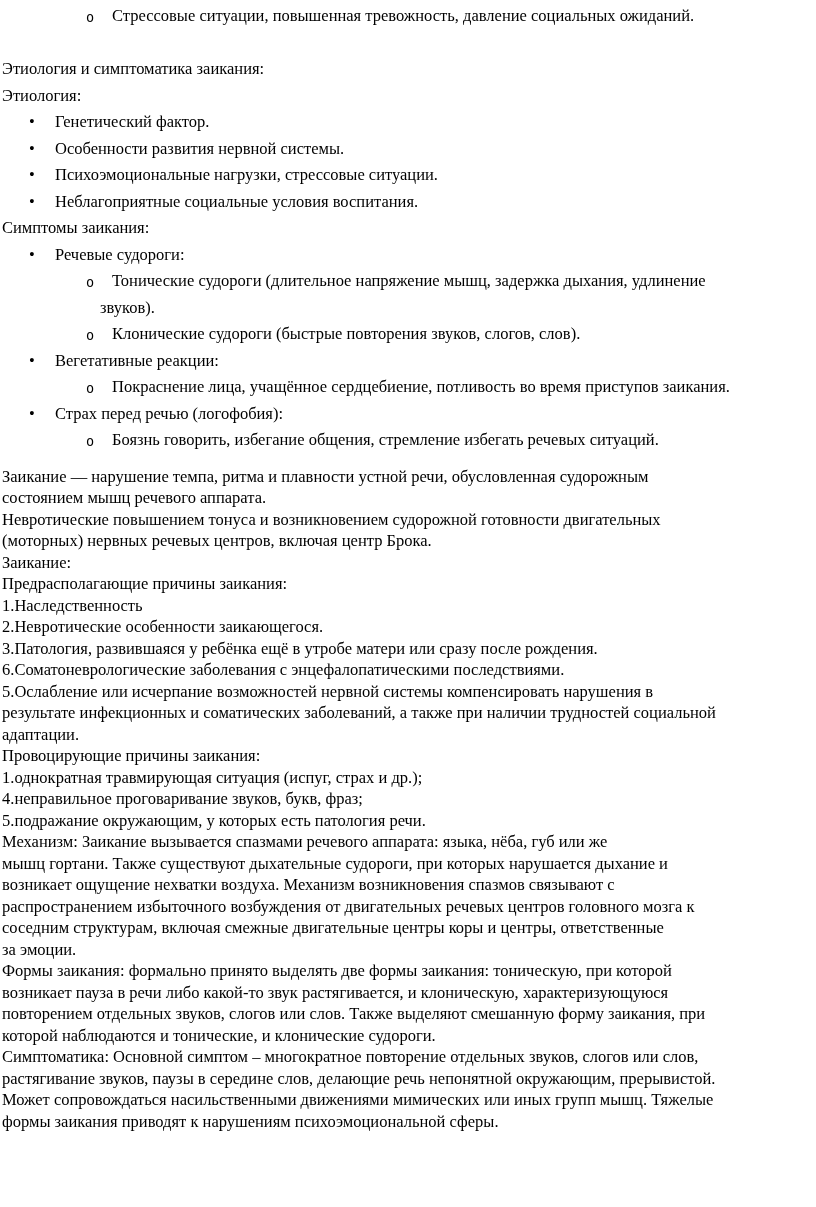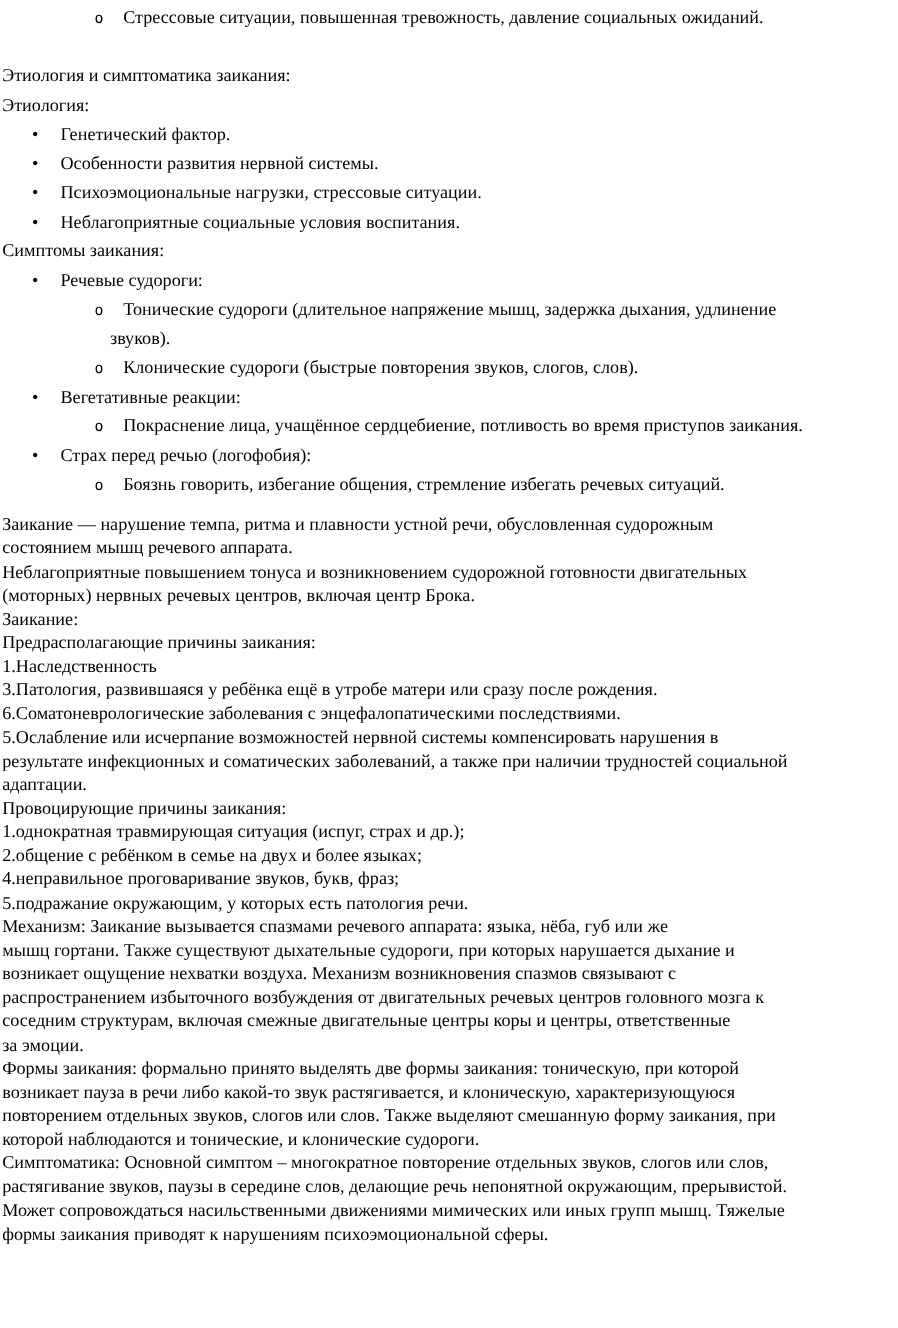--- a/index.html
+++ b/index.html
@@ -47,33 +47,33 @@
     <div class="blk top li2"><span class="mk">o</span><span>Тонические судороги (длительное напряжение мышц, задержка дыхания, удлинение
 звуков).</span></div>
     <div class="blk top li2"><span class="mk">o</span><span>Клонические судороги (быстрые повторения звуков, слогов, слов).</span></div>
     <div class="blk top li1 b"><span class="mk">•</span><span class="b">Вегетативные реакции:</span></div>
     <div class="blk top li2"><span class="mk">o</span><span>Покраснение лица, учащённое сердцебиение, потливость во время приступов заикания.</span></div>
     <div class="blk top li1 b"><span class="mk">•</span><span class="b">Страх перед речью (логофобия):</span></div>
     <div class="blk top li2"><span class="mk">o</span><span>Боязнь говорить, избегание общения, стремление избегать речевых ситуаций.</span></div>
     <div class="gap-small"></div>
     <div class="blk bot"><span class="b">Заикание</span><span> — нарушение темпа, ритма и плавности устной речи, обусловленная судорожным
 состоянием мышц речевого аппарата.</span></div>
-    <div class="blk bot"><span class="b">Неблагоприятные</span><span> повышением тонуса и возникновением судорожной готовности двигательных
+    <div class="blk bot"><span class="b">Невротические</span><span> повышением тонуса и возникновением судорожной готовности двигательных
 (моторных) нервных речевых центров, включая центр Брока.</span></div>
     <div class="blk bot"><span>Заикание:</span></div>
     <div class="blk bot b"><span class="b">Предрасполагающие причины заикания:</span></div>
     <div class="blk bot"><span>1.Наследственность</span></div>
+    <div class="blk bot"><span>2.Невротические особенности заикающегося.</span></div>
     <div class="blk bot"><span>3.Патология, развившаяся у ребёнка ещё в утробе матери или сразу после рождения.</span></div>
     <div class="blk bot"><span>6.Соматоневрологические заболевания с энцефалопатическими последствиями.</span></div>
     <div class="blk bot"><span>5.Ослабление или исчерпание возможностей нервной системы компенсировать нарушения в
 результате инфекционных и соматических заболеваний, а также при наличии трудностей социальной
 адаптации.</span></div>
     <div class="blk bot b"><span class="b">Провоцирующие причины заикания:</span></div>
     <div class="blk bot"><span>1.однократная травмирующая ситуация (испуг, страх и др.);</span></div>
-    <div class="blk bot"><span>2.общение с ребёнком в семье на двух и более языках;</span></div>
     <div class="blk bot"><span>4.неправильное проговаривание звуков, букв, фраз;</span></div>
     <div class="blk bot"><span>5.подражание окружающим, у которых есть патология речи.</span></div>
     <div class="blk bot"><span class="b">Механизм</span><span>: Заикание вызывается спазмами речевого аппарата: языка, нёба, губ или же
 мышц гортани. Также существуют дыхательные судороги, при которых нарушается дыхание и
 возникает ощущение нехватки воздуха. Механизм возникновения спазмов связывают с
 распространением избыточного возбуждения от двигательных речевых центров головного мозга к
 соседним структурам, включая смежные двигательные центры коры и центры, ответственные
 за эмоции.</span></div>
     <div class="blk bot"><span class="b">Формы заикания:</span><span> формально принято выделять две формы заикания: </span><span class="b">тоническую</span><span>, при которой
 возникает пауза в речи либо какой-то звук растягивается, и </span><span class="b">клоническую,</span><span> характеризующуюся

